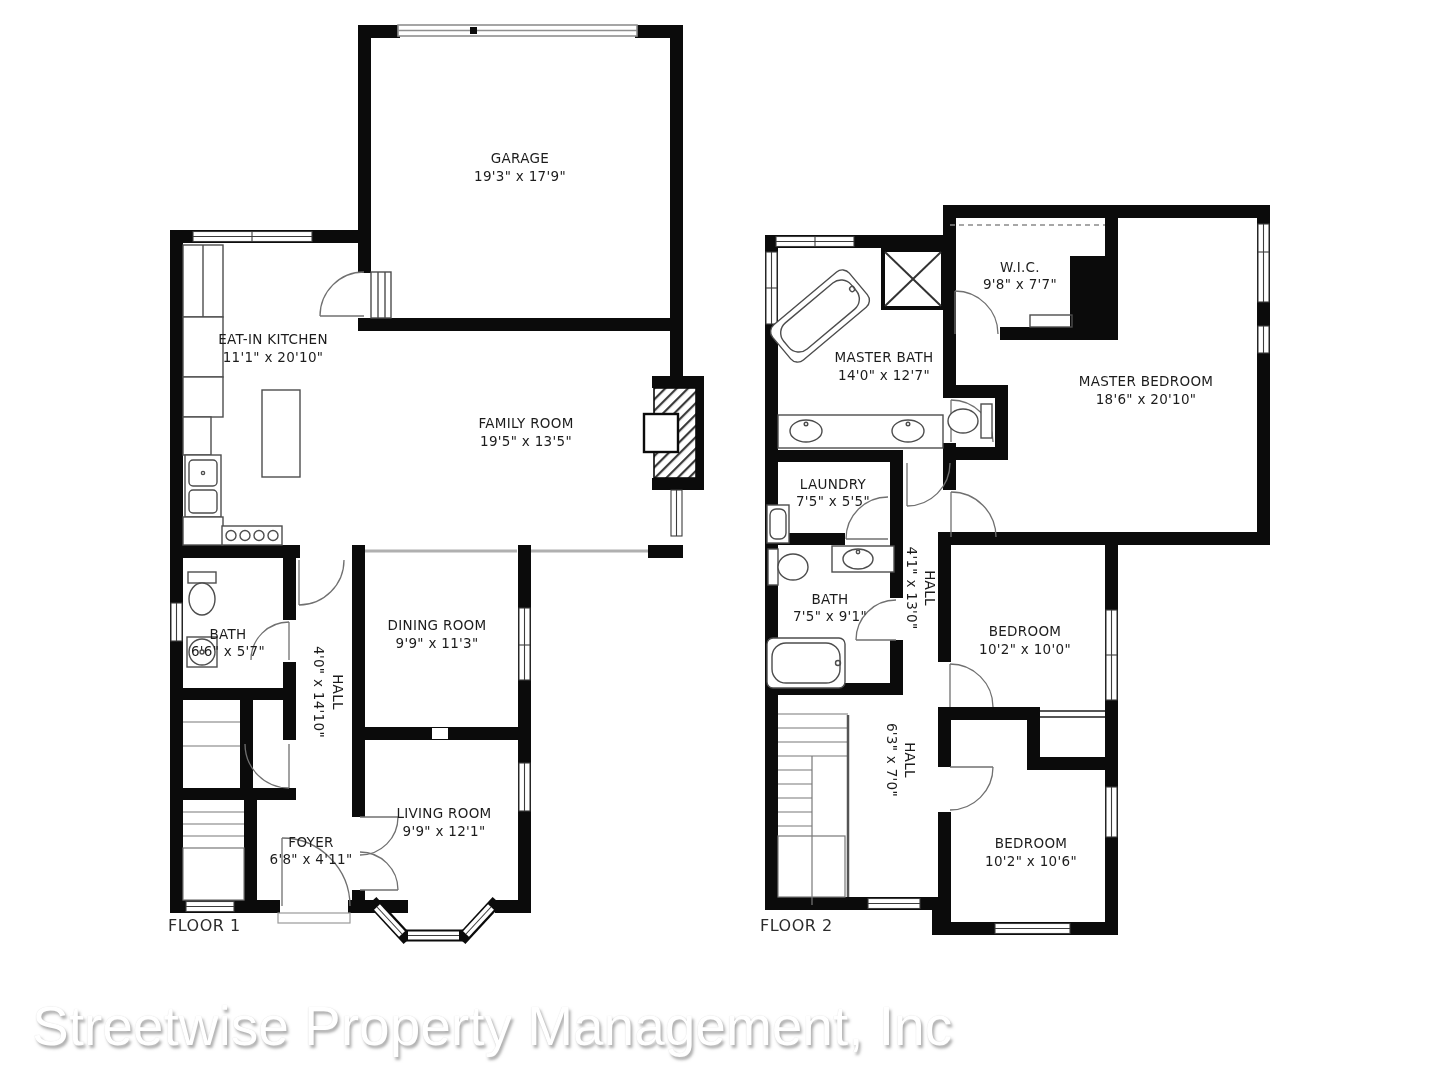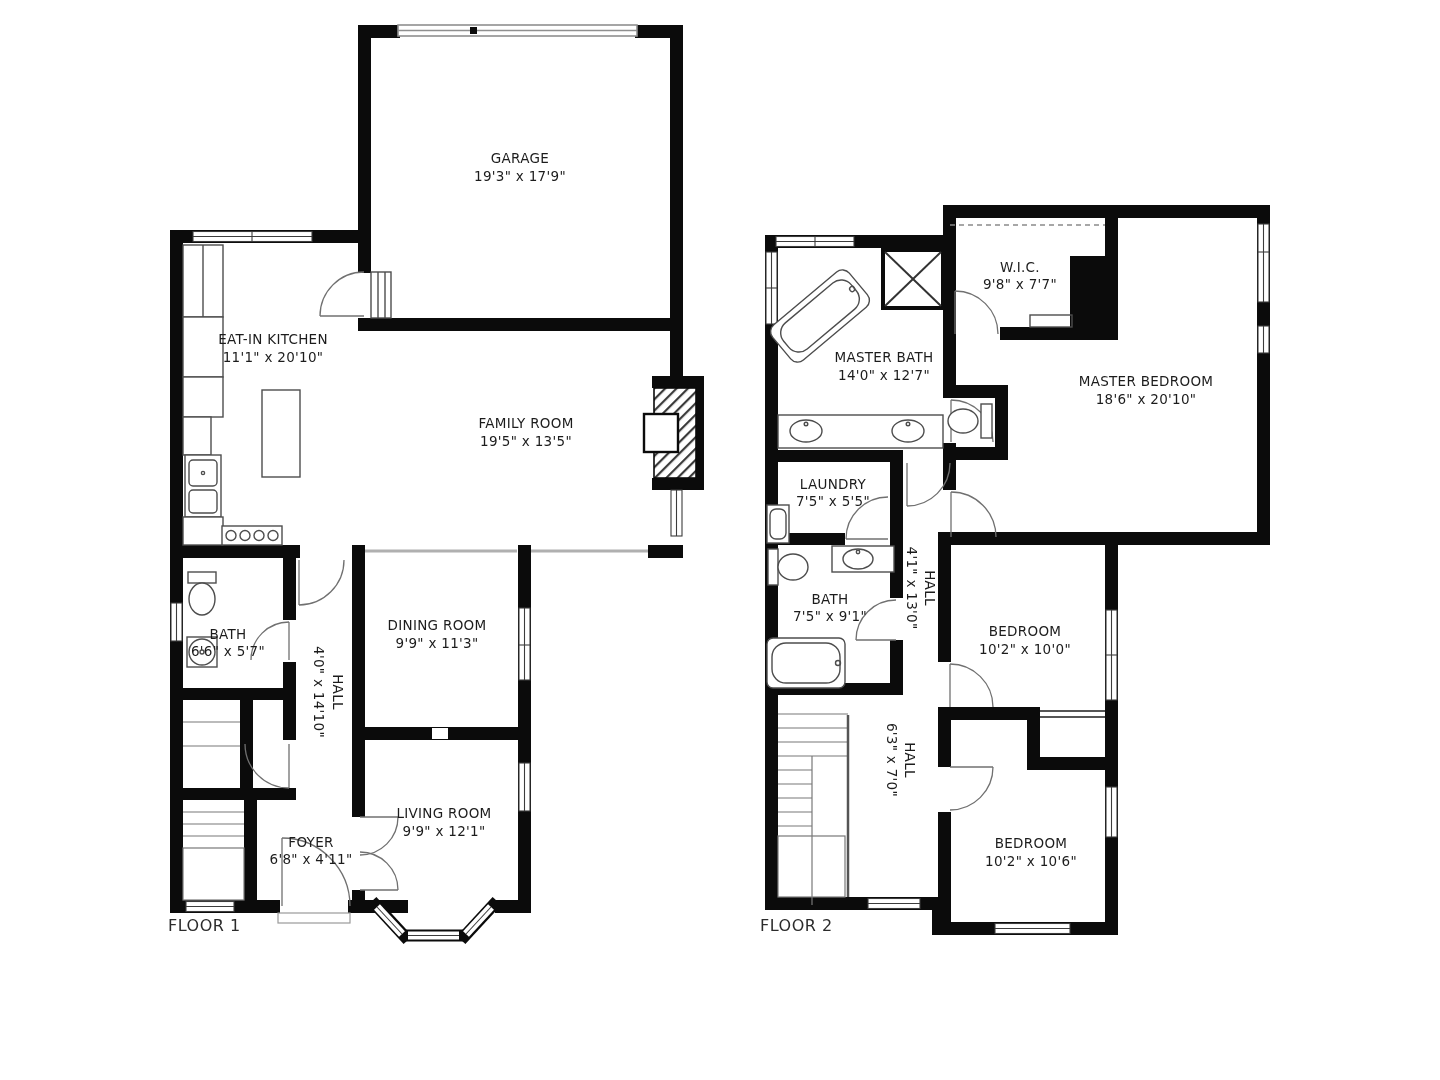--- a/index.html
+++ b/index.html
@@ -392,13 +392,14 @@
         <text class="lbl" x="901" y="774">6'3" x 7'0"</text>
       </g>
       <g>
         <text class="lbl" x="1031" y="848">BEDROOM</text>
         <text class="lbl" x="1031" y="866">10'2" x 10'6"</text>
       </g>
       <text class="flr" x="760" y="931">FLOOR 2</text>
     </g>
   </svg>
 
+  <div class="wm">Streetwise Property Management, Inc</div>
 </div>
 
 </body></html>

